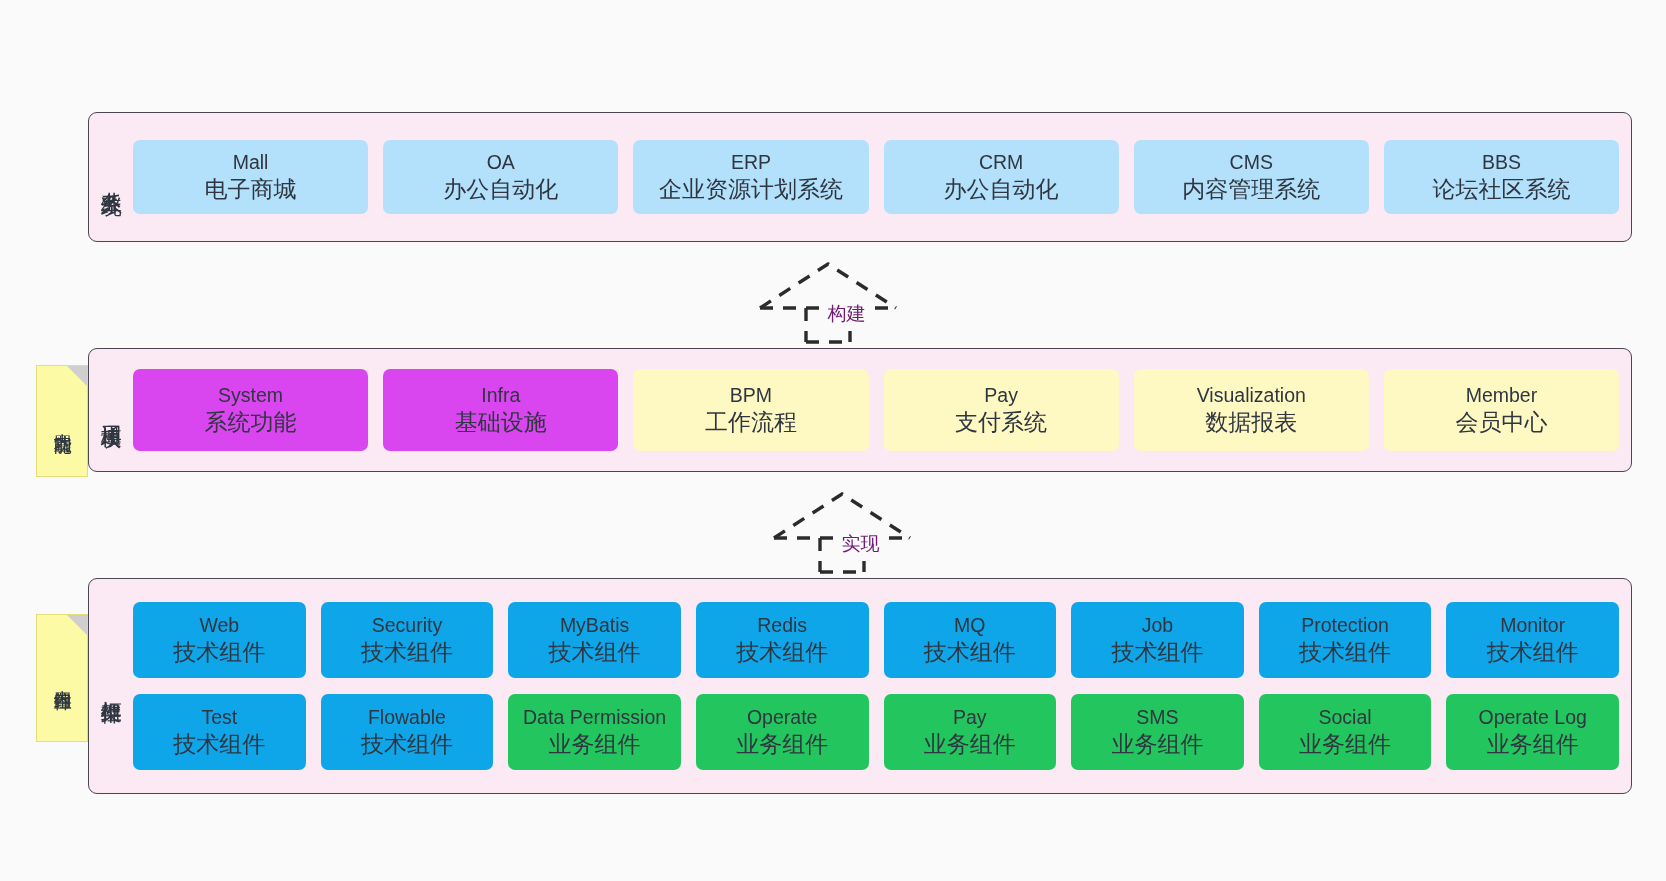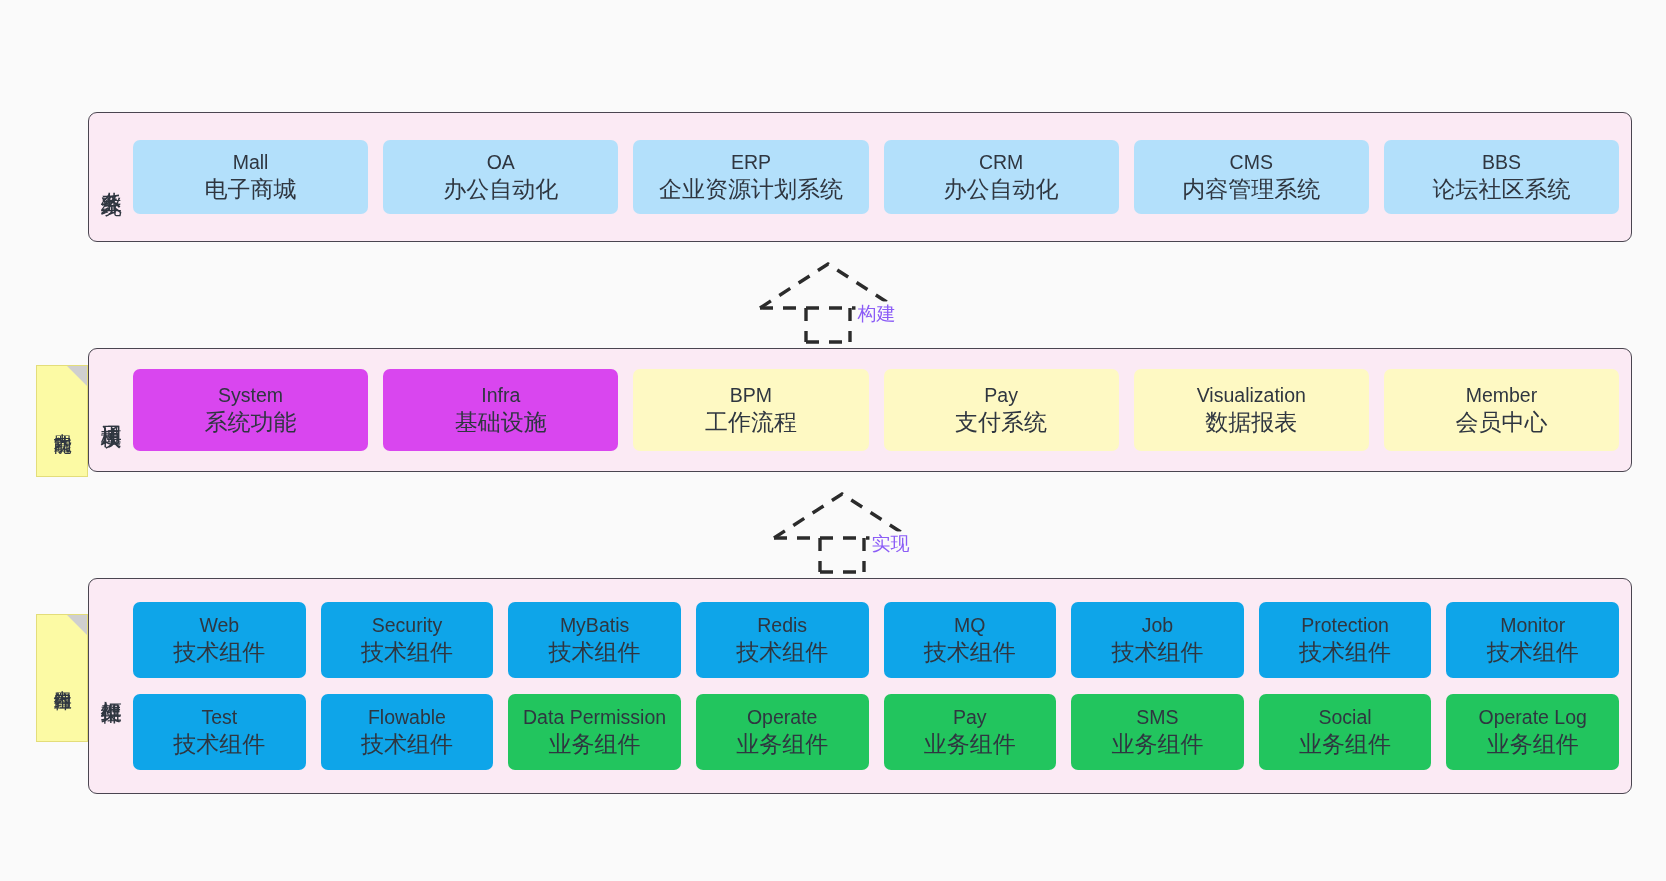--- a/index.html
+++ b/index.html
@@ -117,26 +117,25 @@
 
   
   .uml-arrow { position: absolute; }
   .uml-arrow svg { display: block; overflow: visible; }
   .uml-arrow .arrow-label {
     position: absolute;
     left: 50%;
     top: 50%;
     transform: translate(-6%, -6%);
     font-size: 19px;
-    color: #8b5cf6;
+    color: #701a75;
     background: #fafafa;
     padding: 0 2px;
     white-space: nowrap;
     user-select: none;
-    margin-left: 30px;
   }
 </style>
 </head>
 <body>
 
 <div id="canvas">
 
   <div class="layer" id="layer-business" style="left:88px; top:112px; width:1544px; height:130px;">
     <div class="layer-label">业务系统</div>
     <div class="layer-body">

